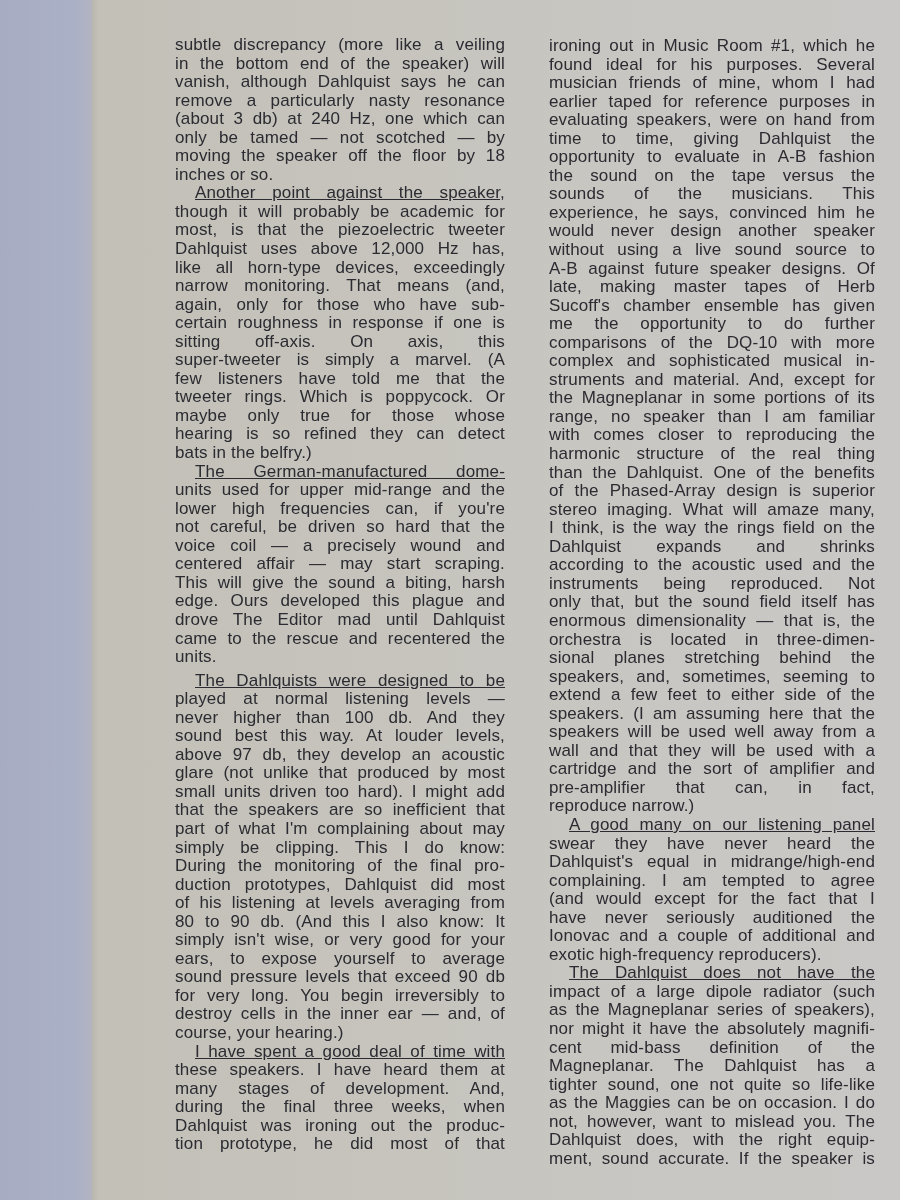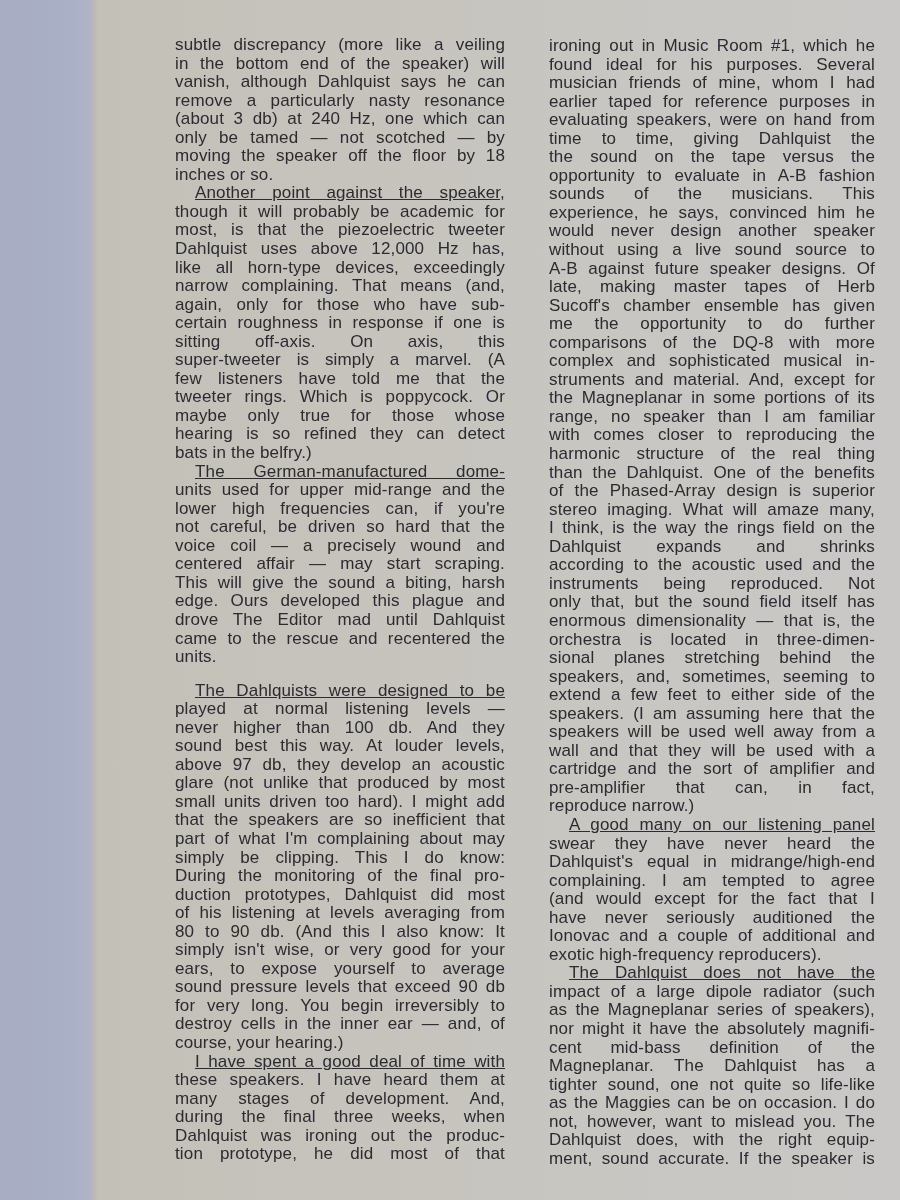--- a/index.html
+++ b/index.html
@@ -83,42 +83,42 @@
   <span class="line">remove a particularly nasty resonance</span>
   <span class="line">(about 3 db) at 240 Hz, one which can</span>
   <span class="line">only be tamed — not scotched — by</span>
   <span class="line">moving the speaker off the floor by 18</span>
   <span class="line last">inches or so.</span>
   <span class="line indent">Another point against the speaker,</span>
   <span class="line">though it will probably be academic for</span>
   <span class="line">most, is that the piezoelectric tweeter</span>
   <span class="line">Dahlquist uses above 12,000 Hz has,</span>
   <span class="line">like all horn-type devices, exceedingly</span>
-  <span class="line">narrow complaining. That means (and,</span>
+  <span class="line">narrow monitoring. That means (and,</span>
   <span class="line">again, only for those who have sub-</span>
   <span class="line">certain roughness in response if one is</span>
   <span class="line">sitting off-axis. On axis, this</span>
   <span class="line">super-tweeter is simply a marvel. (A</span>
   <span class="line">few listeners have told me that the</span>
   <span class="line">tweeter rings. Which is poppycock. Or</span>
   <span class="line">maybe only true for those whose</span>
   <span class="line">hearing is so refined they can detect</span>
   <span class="line last">bats in the belfry.)</span>
   <span class="line indent">The German-manufactured dome-</span>
   <span class="line">units used for upper mid-range and the</span>
   <span class="line">lower high frequencies can, if you're</span>
   <span class="line">not careful, be driven so hard that the</span>
   <span class="line">voice coil — a precisely wound and</span>
   <span class="line">centered affair — may start scraping.</span>
   <span class="line">This will give the sound a biting, harsh</span>
   <span class="line">edge. Ours developed this plague and</span>
   <span class="line">drove The Editor mad until Dahlquist</span>
   <span class="line">came to the rescue and recentered the</span>
   <span class="line last">units.</span>
-  <span class="line indent" style="margin-top:15px">The Dahlquists were designed to be</span>
+  <span class="line indent" style="margin-top:5px">The Dahlquists were designed to be</span>
   <span class="line">played at normal listening levels —</span>
   <span class="line">never higher than 100 db. And they</span>
   <span class="line">sound best this way. At louder levels,</span>
   <span class="line">above 97 db, they develop an acoustic</span>
   <span class="line">glare (not unlike that produced by most</span>
   <span class="line">small units driven too hard). I might add</span>
   <span class="line">that the speakers are so inefficient that</span>
   <span class="line">part of what I'm complaining about may</span>
   <span class="line">simply be clipping. This I do know:</span>
   <span class="line">During the monitoring of the final pro-</span>
@@ -139,31 +139,31 @@
   <span class="line">tion prototype, he did most of that</span>
 </div>
 
 <div class="column col-right">
   <span class="line">ironing out in Music Room #1, which he</span>
   <span class="line">found ideal for his purposes. Several</span>
   <span class="line">musician friends of mine, whom I had</span>
   <span class="line">earlier taped for reference purposes in</span>
   <span class="line">evaluating speakers, were on hand from</span>
   <span class="line">time to time, giving Dahlquist the</span>
+  <span class="line">opportunity to evaluate in A-B fashion</span>
   <span class="line">the sound on the tape versus the</span>
-  <span class="line">opportunity to evaluate in A-B fashion</span>
   <span class="line">sounds of the musicians. This</span>
   <span class="line">experience, he says, convinced him he</span>
   <span class="line">would never design another speaker</span>
   <span class="line">without using a live sound source to</span>
   <span class="line">A-B against future speaker designs. Of</span>
   <span class="line">late, making master tapes of Herb</span>
   <span class="line">Sucoff's chamber ensemble has given</span>
   <span class="line">me the opportunity to do further</span>
-  <span class="line">comparisons of the DQ-8 with more</span>
+  <span class="line">comparisons of the DQ-10 with more</span>
   <span class="line">complex and sophisticated musical in-</span>
   <span class="line">struments and material. And, except for</span>
   <span class="line">the Magneplanar in some portions of its</span>
   <span class="line">range, no speaker than I am familiar</span>
   <span class="line">with comes closer to reproducing the</span>
   <span class="line">harmonic structure of the real thing</span>
   <span class="line">than the Dahlquist. One of the benefits</span>
   <span class="line">of the Phased-Array design is superior</span>
   <span class="line">stereo imaging. What will amaze many,</span>
   <span class="line">I think, is the way the rings field on the</span>

